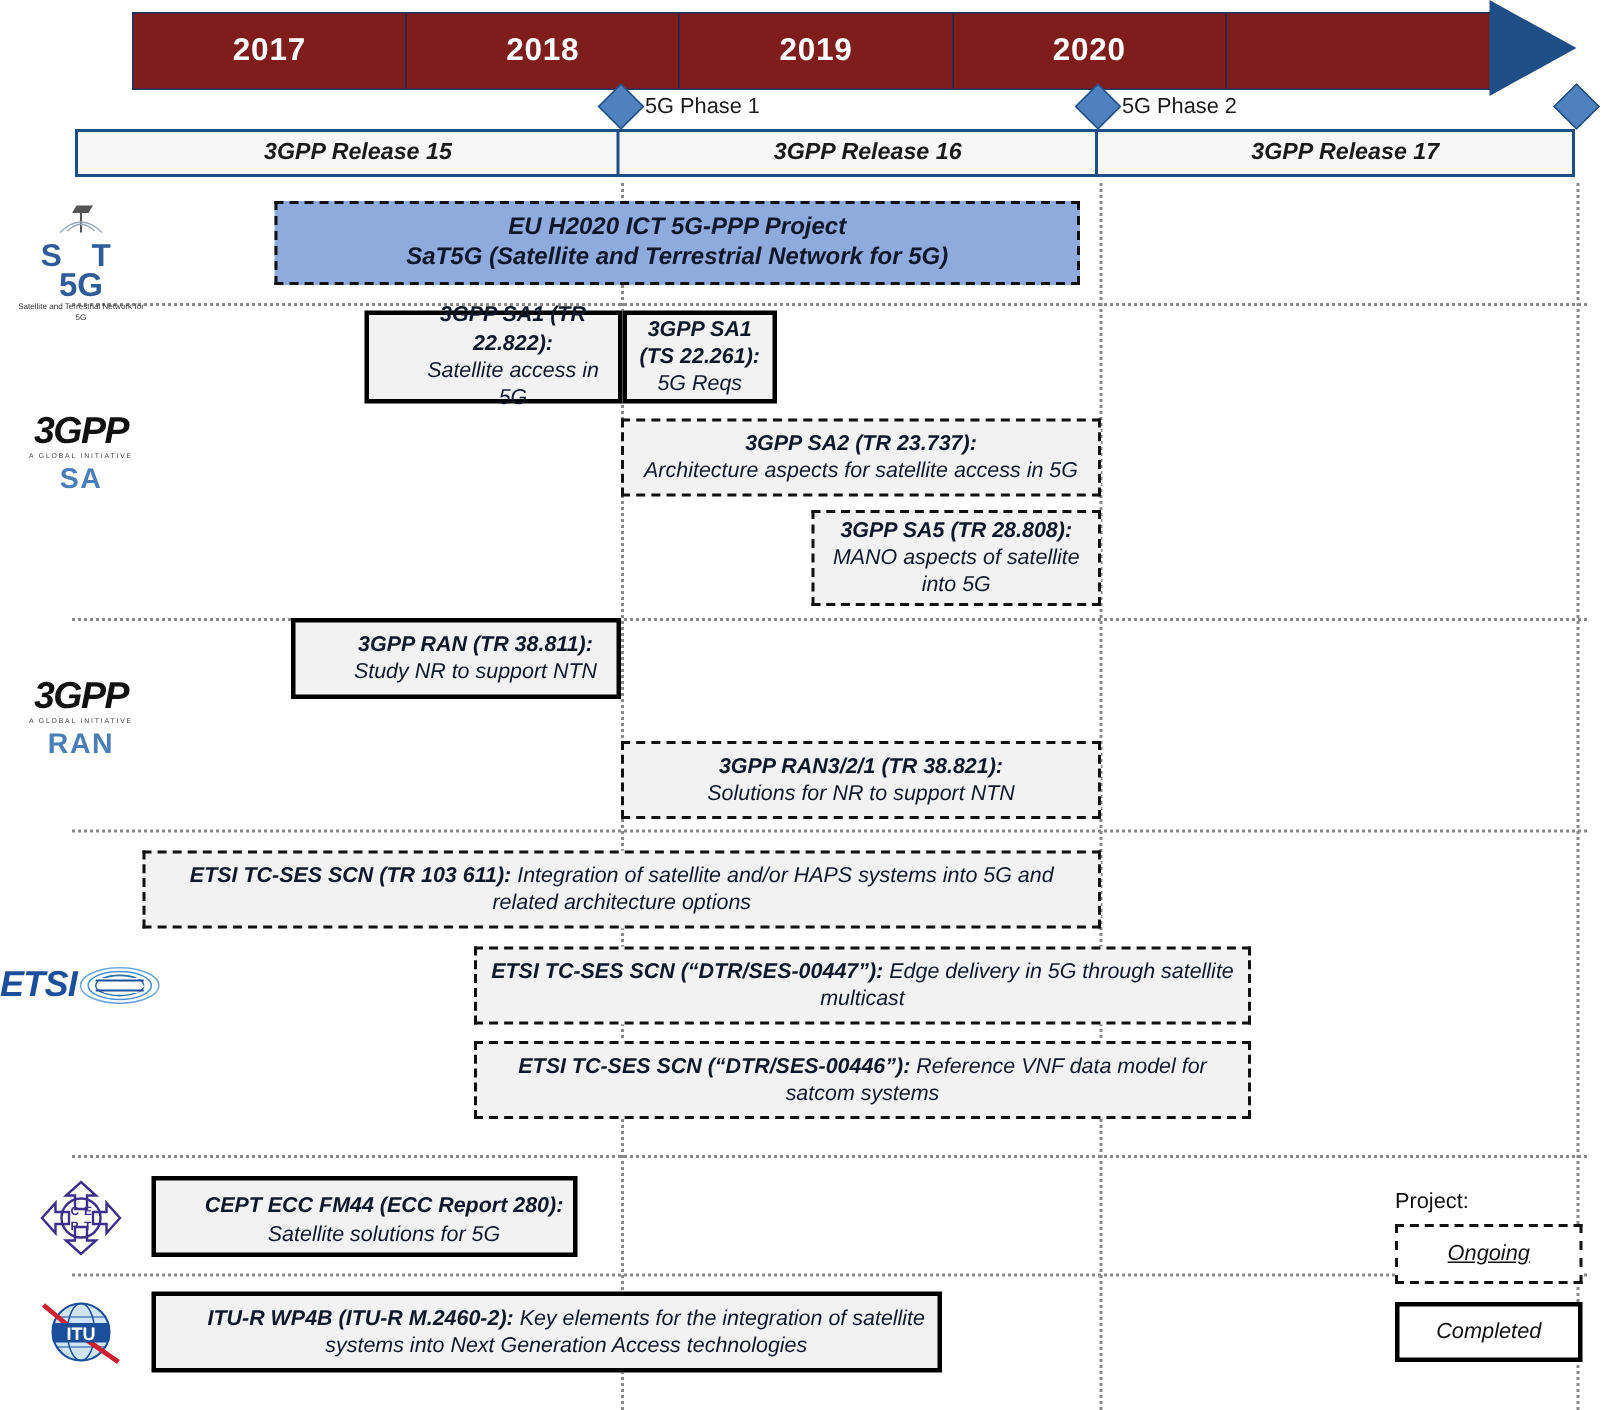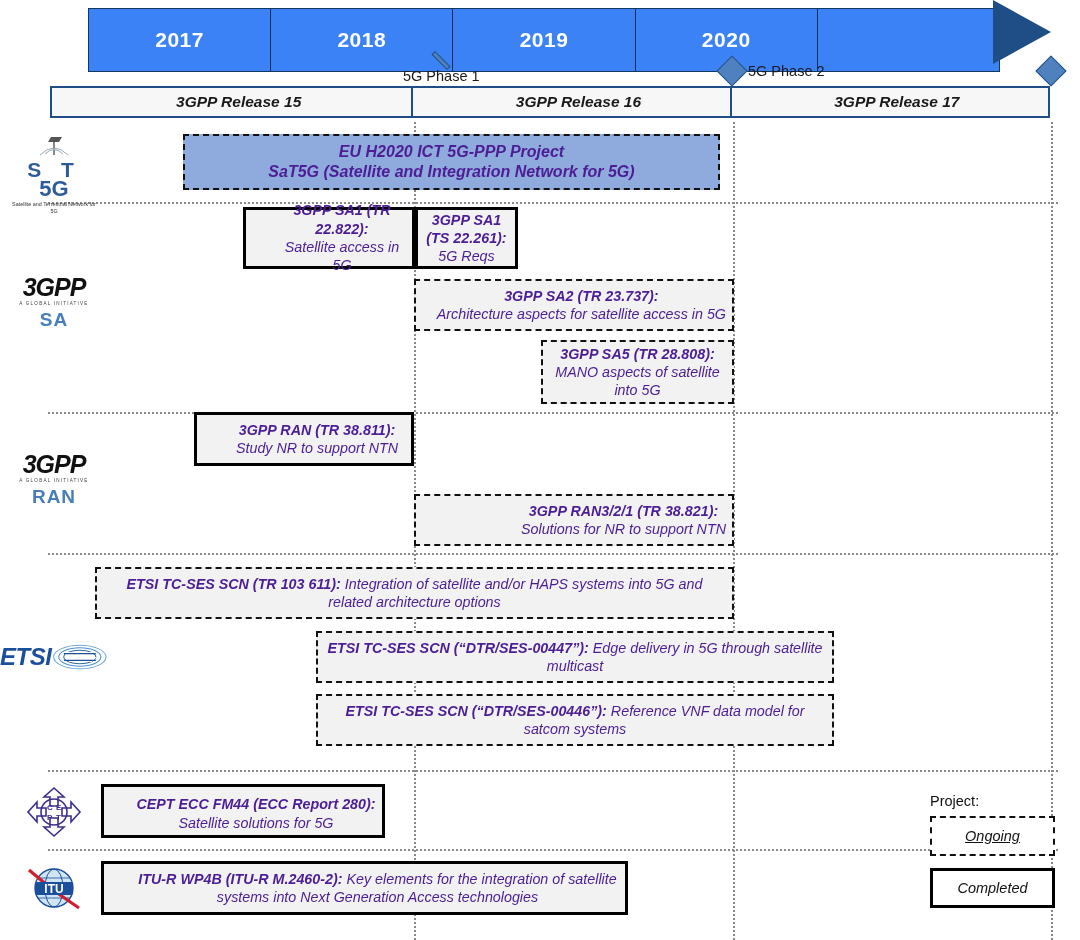--- a/index.html
+++ b/index.html
@@ -6,22 +6,22 @@
   body{
     width:1080px;height:940px;
     background:#ffffff;
     font-family:"Liberation Sans", sans-serif;
     overflow:hidden;
   }
   #root{position:relative;width:1080px;height:940px;}
 
   
   .tl-wrap{position:absolute;left:88px;top:8px;width:990px;height:48px;}
-  .tl-bar{position:absolute;left:0;top:0;height:64px;width:912px;
-          background:#3b82f6;border:1px solid #12365e;box-sizing:border-box;display:flex;}
+  .tl-bar{position:absolute;left:0;top:0;height:52px;width:912px;
+          background:#7f1d1d;border:1px solid #12365e;box-sizing:border-box;display:flex;}
   .tl-cell{flex:1 1 0;display:flex;align-items:center;justify-content:center;
            border-right:1px solid #0f2d50;box-sizing:border-box;}
   .tl-cell:last-child{border-right:none;}
   .tl-cell span{color:#fff;font-size:21px;font-weight:bold;letter-spacing:.5px;}
   .tl-head{position:absolute;left:905px;top:-8px;width:0;height:0;
            border-top:32px solid transparent;border-bottom:32px solid transparent;
            border-left:58px solid #1F4E87;}
   .tl-head::after{content:"";position:absolute;left:-58px;top:-32px;width:0;height:0;
            border-top:32px solid transparent;border-bottom:32px solid transparent;
            border-left:58px solid transparent;}
@@ -40,23 +40,23 @@
   .rel-cell:last-child{border-right:none;}
   .rel-cell span{font-size:15.5px;font-weight:bold;font-style:italic;color:#1a1a1a;}
 
   
   .vline{position:absolute;width:0;border-left:2px dotted #8a8a8a;}
   .hline{position:absolute;height:0;border-top:2px dotted #8a8a8a;}
 
   
   .box{position:absolute;box-sizing:border-box;background:#F2F2F2;
        display:flex;align-items:center;justify-content:center;text-align:center;
-       font-size:14.3px;line-height:1.28;color:#4c1d95;padding:3px 6px;}
+       font-size:14.3px;line-height:1.28;color:#0f172a;padding:3px 6px;}
   .box.done{border:3px solid #000;padding-left:32px;}
-  .box.ongoing{border:2px dashed #111;justify-content:flex-end;}
+  .box.ongoing{border:2px dashed #111;}
   .box.proj{background:#8FAADC;border:2px dashed #111;font-size:16px;}
   .box b{font-style:italic;font-weight:bold;}
   .box i{font-style:italic;font-weight:normal;}
   .box .ln{display:block;}
 
   
   .legend{position:absolute;left:930px;top:793px;width:125px;}
   .legend-title{font-size:14.5px;color:#111;font-weight:normal;margin-bottom:7px;}
   .lg-box{height:40px;display:flex;align-items:center;justify-content:center;
           font-size:14.5px;font-style:italic;color:#111;background:#fff;box-sizing:border-box;}
@@ -96,21 +96,21 @@
         <span>2019</span>
       </div>
       <div class="tl-cell">
         <span>2020</span>
       </div>
       <div class="tl-cell"></div>
     </div>
     <div class="tl-head"></div>
   </div>
 
-  <div class="phase" style="left:403px;top:58px;flex-direction:column;">
+  <div class="phase" style="left:403px;top:58px;">
     <span class="dia"></span>
     <span class="phase-lbl">5G Phase 1</span>
   </div>
   <div class="phase" style="left:721px;top:58px;">
     <span class="dia"></span>
     <span class="phase-lbl">5G Phase 2</span>
   </div>
   <div class="phase" style="left:1040px;top:58px;">
     <span class="dia"></span>
   </div>
@@ -203,21 +203,21 @@
       <line x1="15" y1="36" x2="47" y2="36" stroke="#1B4E9B" stroke-width=".8"></line>
       <path d="M6 8 L30 28 L56 46" fill="none" stroke="#D02030" stroke-width="3.2"></path>
       <rect x="12" y="20" width="38" height="13" rx="2" fill="#1B4E9B"></rect>
       <text x="31" y="31" text-anchor="middle" font-family="Liberation Sans, sans-serif" font-size="12" font-weight="bold" fill="#ffffff">ITU</text>
     </svg>
   </div>
 
   <div class="box proj" style="left:183px;top:134px;width:537px;height:56px;">
     <div>
       <span class="ln"><b>EU H2020 ICT 5G-PPP Project</b></span>
-      <span class="ln"><b>SaT5G  (Satellite and Integration Network for 5G)</b></span>
+      <span class="ln"><b>SaT5G  (Satellite and Terrestrial Network for 5G)</b></span>
     </div>
   </div>
 
   <div class="box done" style="left:243px;top:207px;width:172px;height:62px;">
     <div>
       <span class="ln"><b>3GPP SA1 (TR 22.822):</b></span>
       <span class="ln"><i>Satellite access in 5G</i></span>
     </div>
   </div>
 

